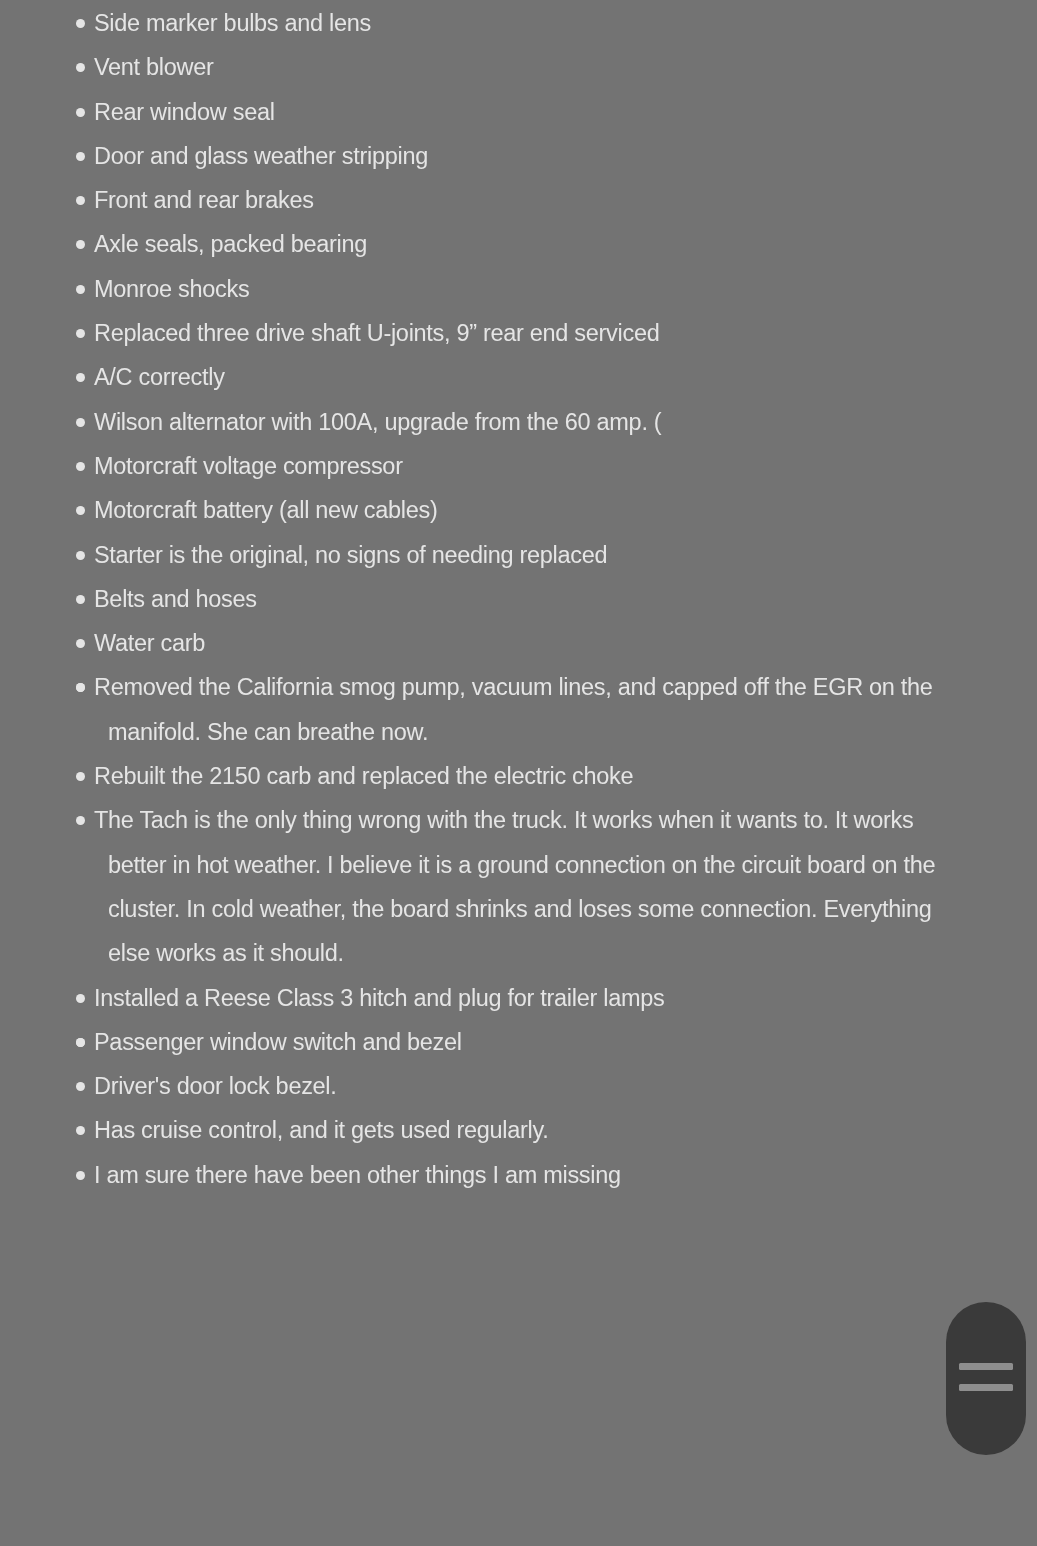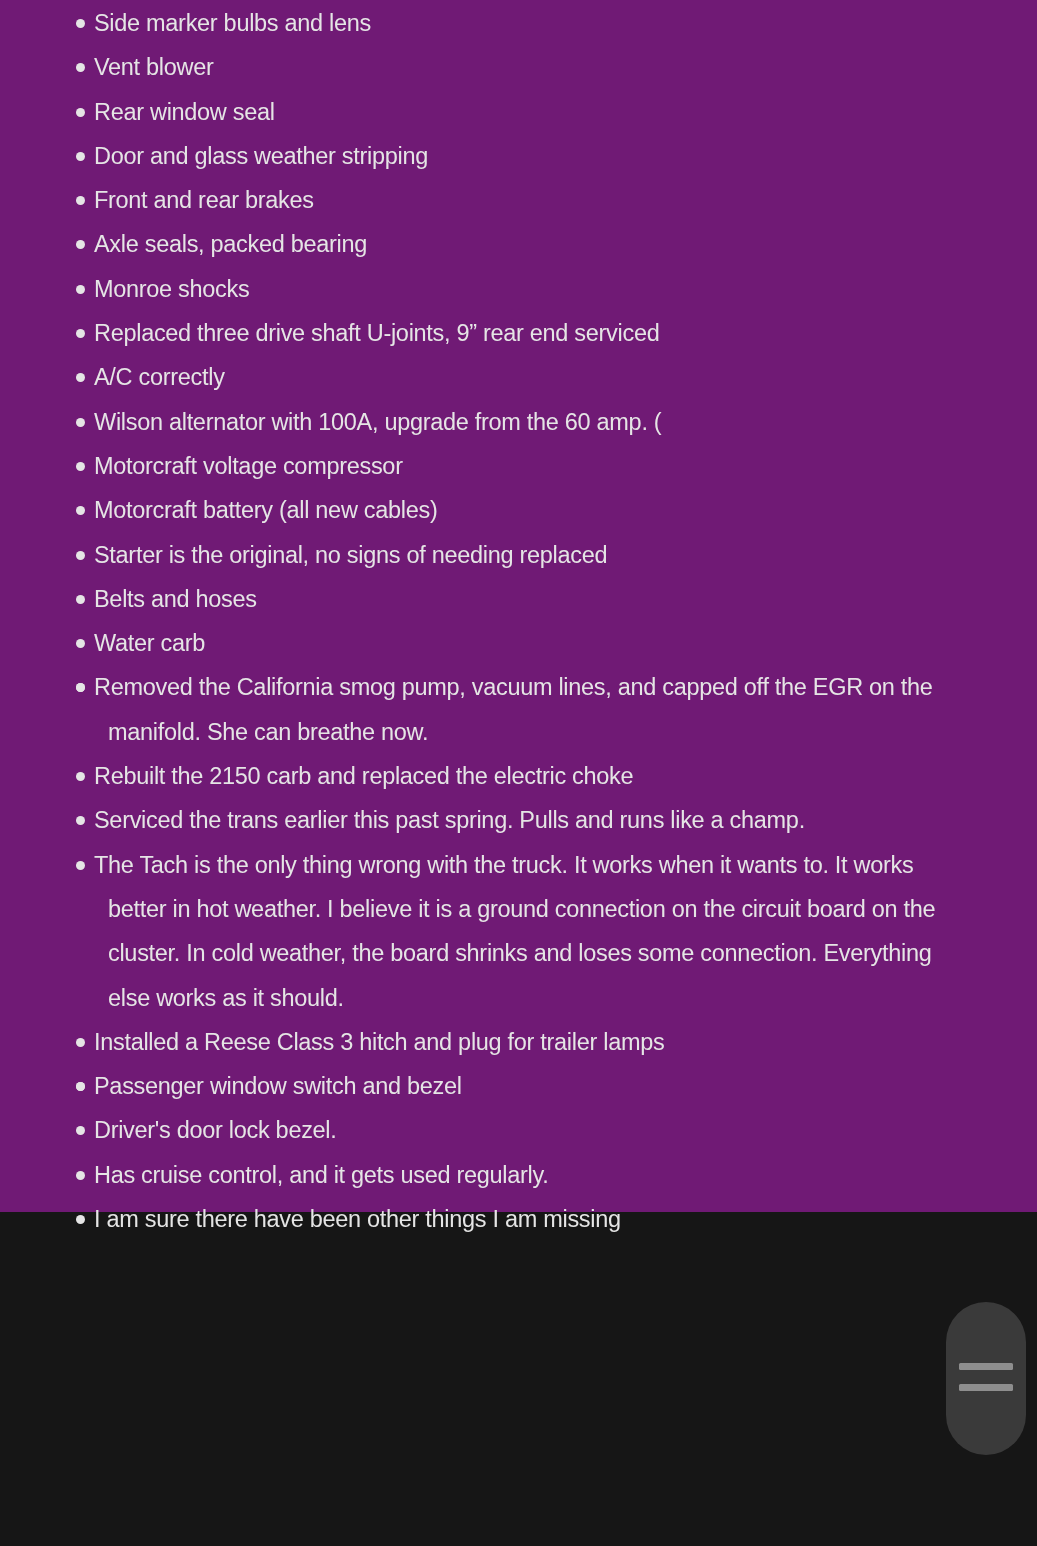--- a/index.html
+++ b/index.html
@@ -7,22 +7,22 @@
     padding: 0;
     width: 1037px;
     height: 1546px;
     background: #161616;
     overflow: hidden;
     font-family: "Liberation Sans", "DejaVu Sans", sans-serif;
   }
   .description-panel {
     position: relative;
     width: 1037px;
-    height: 1212px;
-    background: #701a75;
+    height: 1546px;
+    background: #737373;
   }
   ul.repair-list {
     margin: 0;
     padding: 1px 79px 0 0;
     list-style: none;
   }
   ul.repair-list li {
     position: relative;
     margin: 0;
     padding-left: 108px;
@@ -89,21 +89,20 @@
       <li><span class="bullet"></span><span class="item-text">A/C correctly</span></li>
       <li><span class="bullet"></span><span class="item-text">Wilson alternator with 100A, upgrade from the 60 amp. (</span></li>
       <li><span class="bullet"></span><span class="item-text">Motorcraft voltage compressor</span></li>
       <li><span class="bullet"></span><span class="item-text">Motorcraft battery (all new cables)</span></li>
       <li><span class="bullet"></span><span class="item-text">Starter is the original, no signs of needing replaced</span></li>
       <li><span class="bullet"></span><span class="item-text">Belts and hoses</span></li>
       <li><span class="bullet"></span><span class="item-text">Water carb</span></li>
       <li><span class="bullet"></span></li>
       <li><span class="bullet"></span><span class="item-text">Removed the California smog pump, vacuum lines, and capped off the EGR on the manifold. She can breathe now.</span></li>
       <li><span class="bullet"></span><span class="item-text">Rebuilt the 2150 carb and replaced the electric choke</span></li>
-      <li><span class="bullet"></span><span class="item-text">Serviced the trans earlier this past spring. Pulls and runs like a champ.</span></li>
       <li><span class="bullet"></span><span class="item-text">The Tach is the only thing wrong with the truck. It works when it wants to. It works better in hot weather. I believe it is a ground connection on the circuit board on the cluster. In cold weather, the board shrinks and loses some connection. Everything else works as it should.</span></li>
       <li><span class="bullet"></span><span class="item-text">Installed a Reese Class 3 hitch and plug for trailer lamps</span></li>
       <li><span class="bullet"></span></li>
       <li><span class="bullet"></span><span class="item-text">Passenger window switch and bezel</span></li>
       <li><span class="bullet"></span><span class="item-text">Driver's door lock bezel.</span></li>
       <li><span class="bullet"></span><span class="item-text">Has cruise control, and it gets used regularly.</span></li>
       <li><span class="bullet"></span><span class="item-text">I am sure there have been other things I am missing</span></li>
     </ul>
 
   <div class="scroll-handle">

